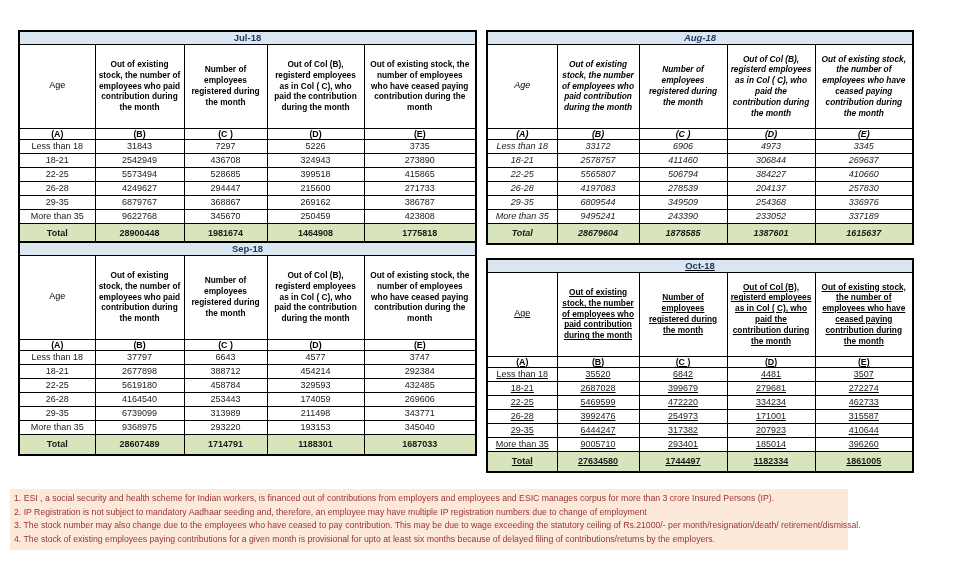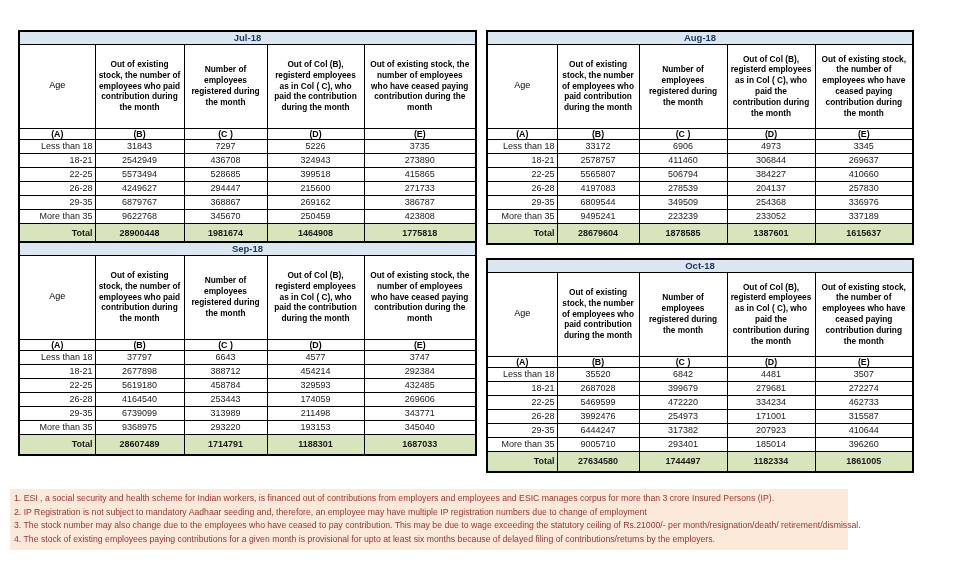--- a/index.html
+++ b/index.html
@@ -56,21 +56,21 @@
     height: 11px;
     text-align: center;
     padding: 0;
     color: #000;
   }
   .data-table tbody td {
     height: 14px;
     font-size: 9px;
     text-align: center;
   }
-  .data-table tbody td:first-child { text-align: right; }
+  .data-table tbody td:first-child { text-align: center; }
   .data-table tbody tr.total-row td {
     background: #d7e4bc;
     font-weight: bold;
     height: 21px;
   }
 
   .footnotes {
     position: absolute;
     left: 10px; top: 489px;
     width: 838px;
@@ -163,21 +163,21 @@
         <tr class="total-row">
           <td>Total</td>
           <td>28900448</td>
           <td>1981674</td>
           <td>1464908</td>
           <td>1775818</td>
         </tr>
       </tbody>
   </table>
 
-  <table class="data-table" style="left:486px; top:30px; width:426px;" data-table="tables.1">
+  <table class="data-table" style="left:486px; top:30px; width:426px;font-style:italic;" data-table="tables.1">
     <colgroup>
       <col style="width:70px">
         <col style="width:82px">
         <col style="width:88px">
         <col style="width:88px">
         <col style="width:98px">
     </colgroup>
     <thead>
       <tr class="month-row">
         <th colspan="5">Aug-18</th>
@@ -229,21 +229,21 @@
         <tr>
           <td>29-35</td>
           <td>6809544</td>
           <td>349509</td>
           <td>254368</td>
           <td>336976</td>
         </tr>
         <tr>
           <td>More than 35</td>
           <td>9495241</td>
-          <td>223239</td>
+          <td>243390</td>
           <td>233052</td>
           <td>337189</td>
         </tr>
         <tr class="total-row">
           <td>Total</td>
           <td>28679604</td>
           <td>1878585</td>
           <td>1387601</td>
           <td>1615637</td>
         </tr>
@@ -323,21 +323,21 @@
         <tr class="total-row">
           <td>Total</td>
           <td>28607489</td>
           <td>1714791</td>
           <td>1188301</td>
           <td>1687033</td>
         </tr>
       </tbody>
   </table>
 
-  <table class="data-table" style="left:486px; top:258px; width:426px;" data-table="tables.3">
+  <table class="data-table" style="left:486px; top:258px; width:426px;text-decoration:underline;" data-table="tables.3">
     <colgroup>
       <col style="width:70px">
         <col style="width:82px">
         <col style="width:88px">
         <col style="width:88px">
         <col style="width:98px">
     </colgroup>
     <thead>
       <tr class="month-row">
         <th colspan="5">Oct-18</th>

